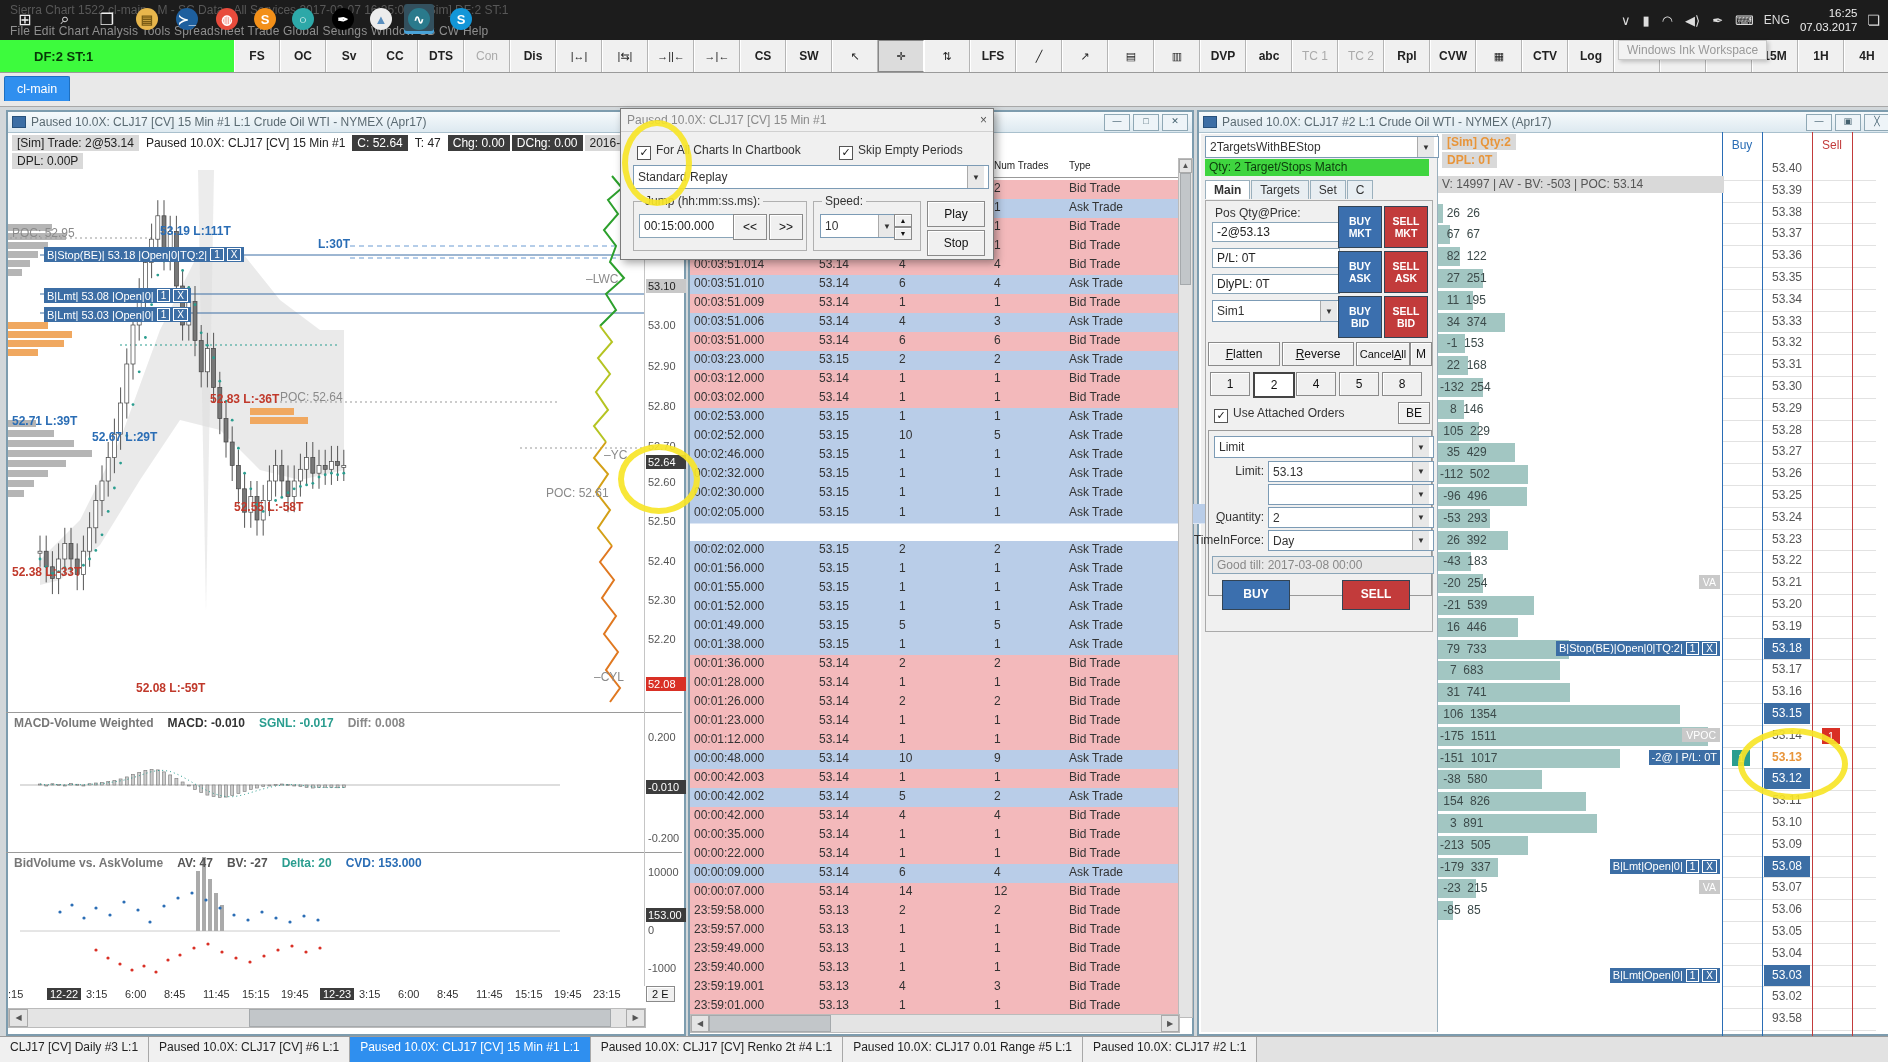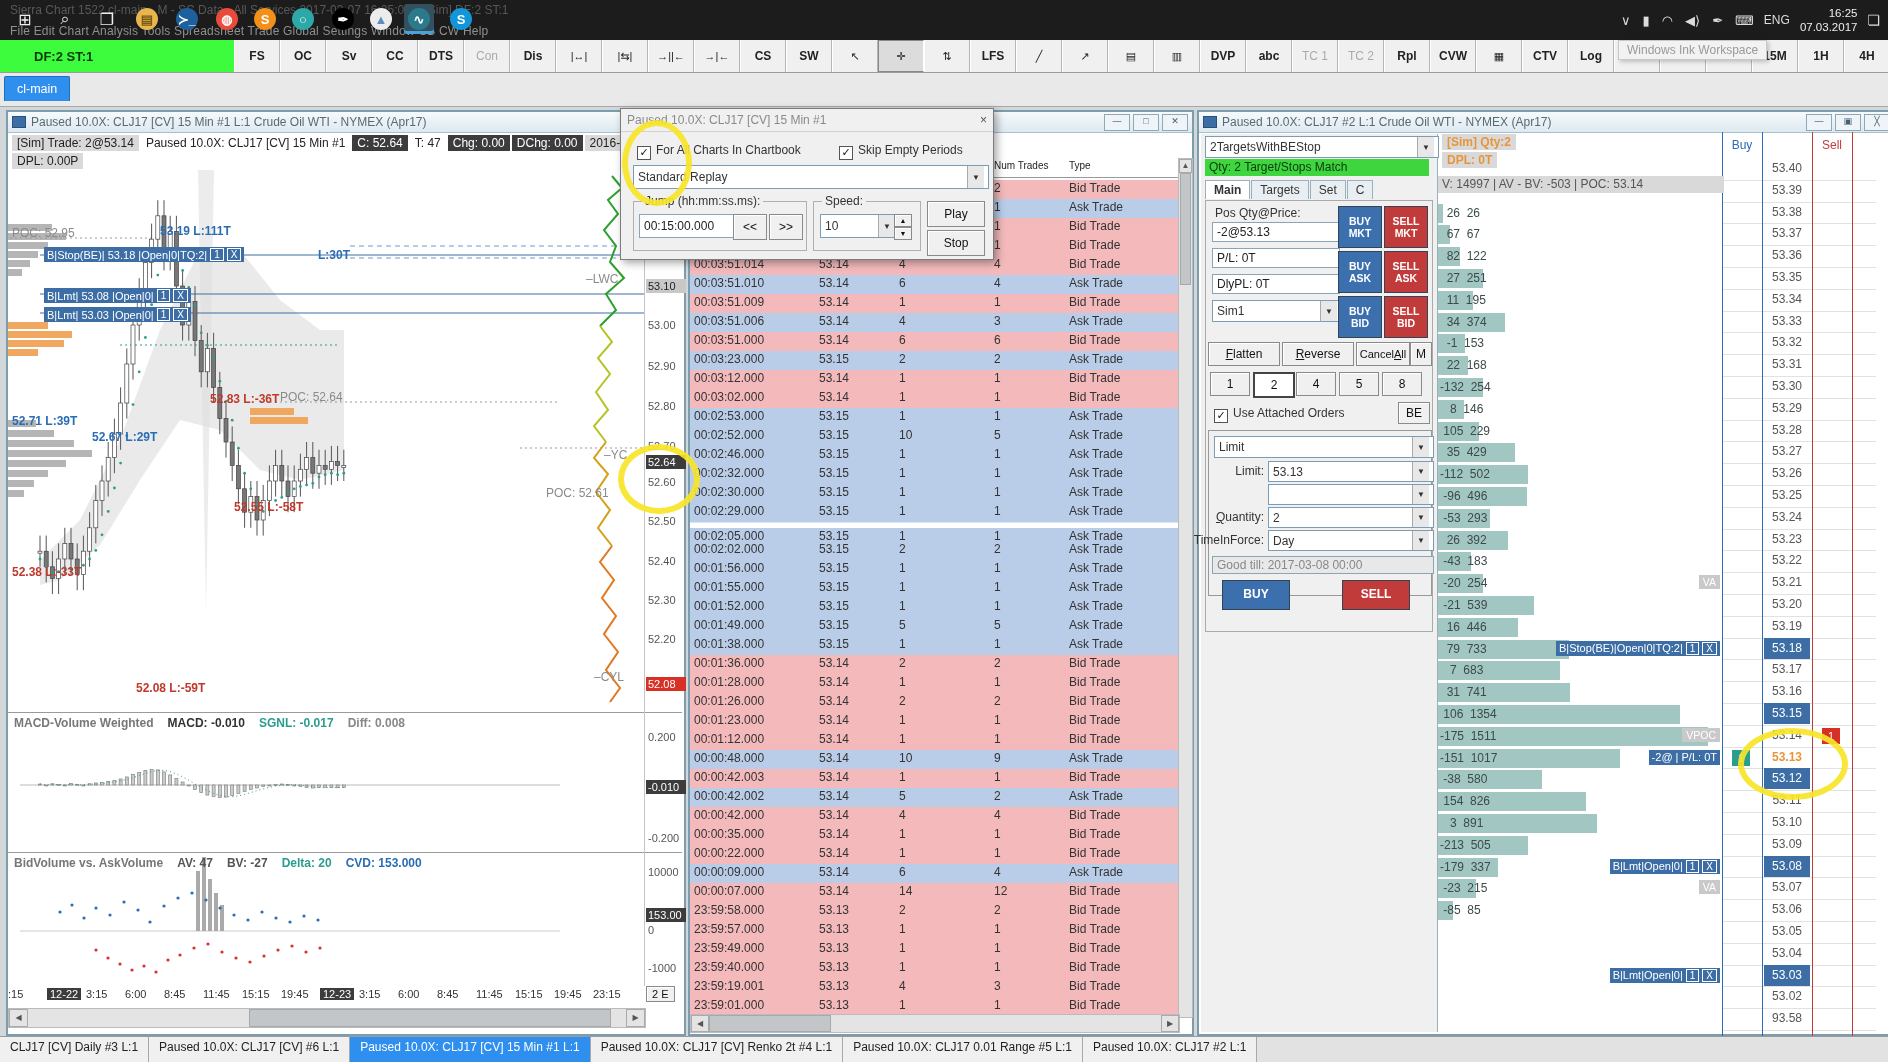--- a/index.html
+++ b/index.html
@@ -500,21 +500,21 @@
       <div class="lbl red" style="left: 12px; top: 565px; z-index: 7;">52.38 L:-33T</div>
       <div class="lbl red" style="left: 136px; top: 681px; z-index: 7;">52.08 L:-59T</div>
       <div class="lbl poc" style="left: 586px; top: 272px; z-index: 7;">–LWC</div>
       <div class="lbl poc" style="left: 604px; top: 448px; z-index: 7;">–YC</div>
       <div class="lbl poc" style="left: 594px; top: 670px; z-index: 7;">–CYL</div>
       <div class="chip" style="left: 44px; top: 247px; z-index: 8;">
         <span>B|Stop(BE)| 53.18 |Open|0|TQ:2|</span>
         <span class="chipbox">1</span>
         <span class="chipbox">X</span>
       </div>
-      <span class="lbl blue" style="left: 292px; top: 248px; z-index: 6; padding-left: 26px;">L:30T</span>
+      <span class="lbl blue" style="left: 292px; top: 237px; z-index: 6; padding-left: 26px;">L:30T</span>
       <div class="chip" style="left: 44px; top: 288px; z-index: 8;">
         <span>B|Lmt| 53.08 |Open|0|</span>
         <span class="chipbox">1</span>
         <span class="chipbox">X</span>
       </div>
       <div class="chip" style="left: 44px; top: 307px; z-index: 8;">
         <span>B|Lmt| 53.03 |Open|0|</span>
         <span class="chipbox">1</span>
         <span class="chipbox">X</span>
       </div>
@@ -710,21 +710,21 @@
         <div class="tape-cell" style="left: 300px; width: 75px; top: 1px;">1</div>
         <div class="tape-cell" style="left: 375px; width: 113px; top: 1px;">Ask Trade</div>
       </div>
       <div class="tape-row row-ask" style="top: 503px; z-index: 3;">
         <div class="tape-cell" style="left: 0px; width: 125px; top: 1px;">00:02:29.000</div>
         <div class="tape-cell" style="left: 125px; width: 80px; top: 1px;">53.15</div>
         <div class="tape-cell" style="left: 205px; width: 95px; top: 1px;">1</div>
         <div class="tape-cell" style="left: 300px; width: 75px; top: 1px;">1</div>
         <div class="tape-cell" style="left: 375px; width: 113px; top: 1px;">Ask Trade</div>
       </div>
-      <div class="tape-row row-ask" style="top: 528px; z-index: 3;">
+      <div class="tape-row row-ask" style="top: 504px; z-index: 3; padding-left: 45px;">
         <div class="tape-cell" style="left: 0px; width: 125px; top: 1px;">00:02:05.000</div>
         <div class="tape-cell" style="left: 125px; width: 80px; top: 1px;">53.15</div>
         <div class="tape-cell" style="left: 205px; width: 95px; top: 1px;">1</div>
         <div class="tape-cell" style="left: 300px; width: 75px; top: 1px;">1</div>
         <div class="tape-cell" style="left: 375px; width: 113px; top: 1px;">Ask Trade</div>
       </div>
       <div class="tape-row row-ask" style="top: 541px; z-index: 3;">
         <div class="tape-cell" style="left: 0px; width: 125px; top: 1px;">00:02:02.000</div>
         <div class="tape-cell" style="left: 125px; width: 80px; top: 1px;">53.15</div>
         <div class="tape-cell" style="left: 205px; width: 95px; top: 1px;">2</div>

